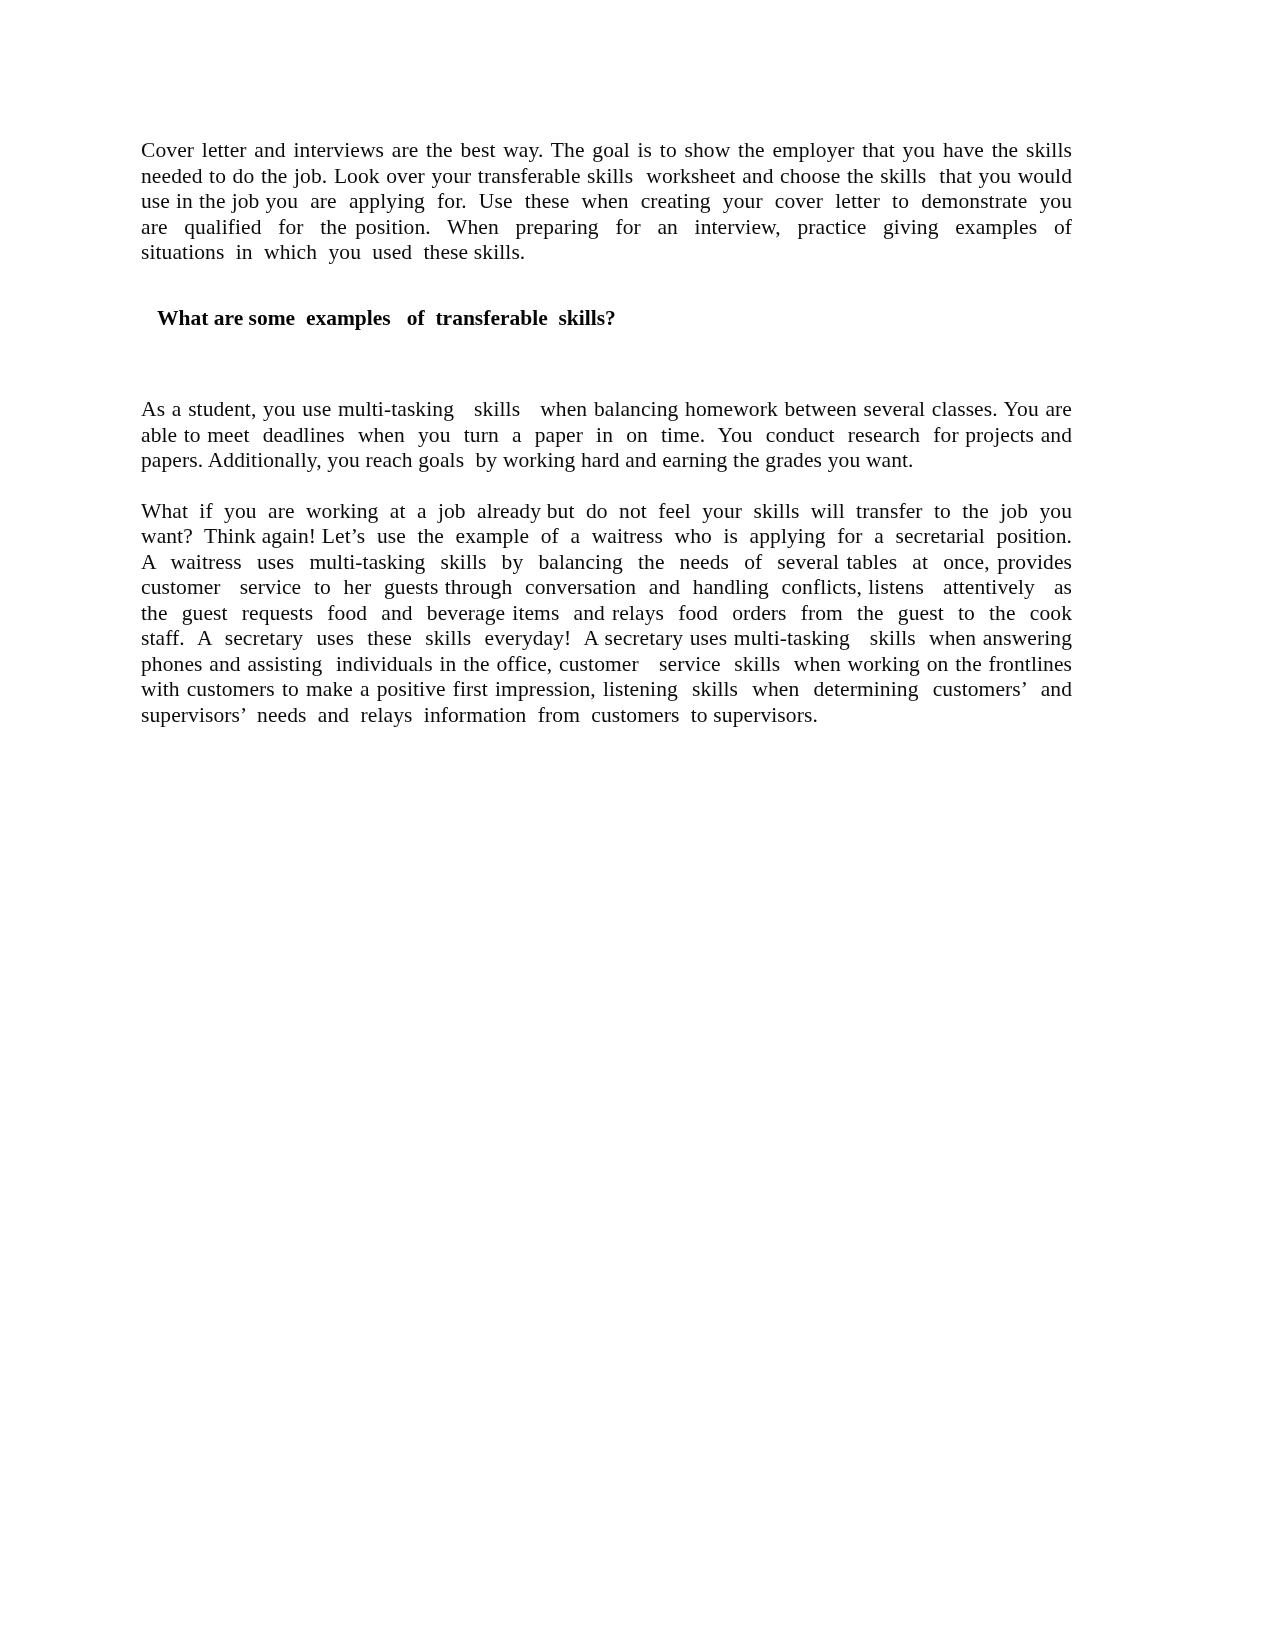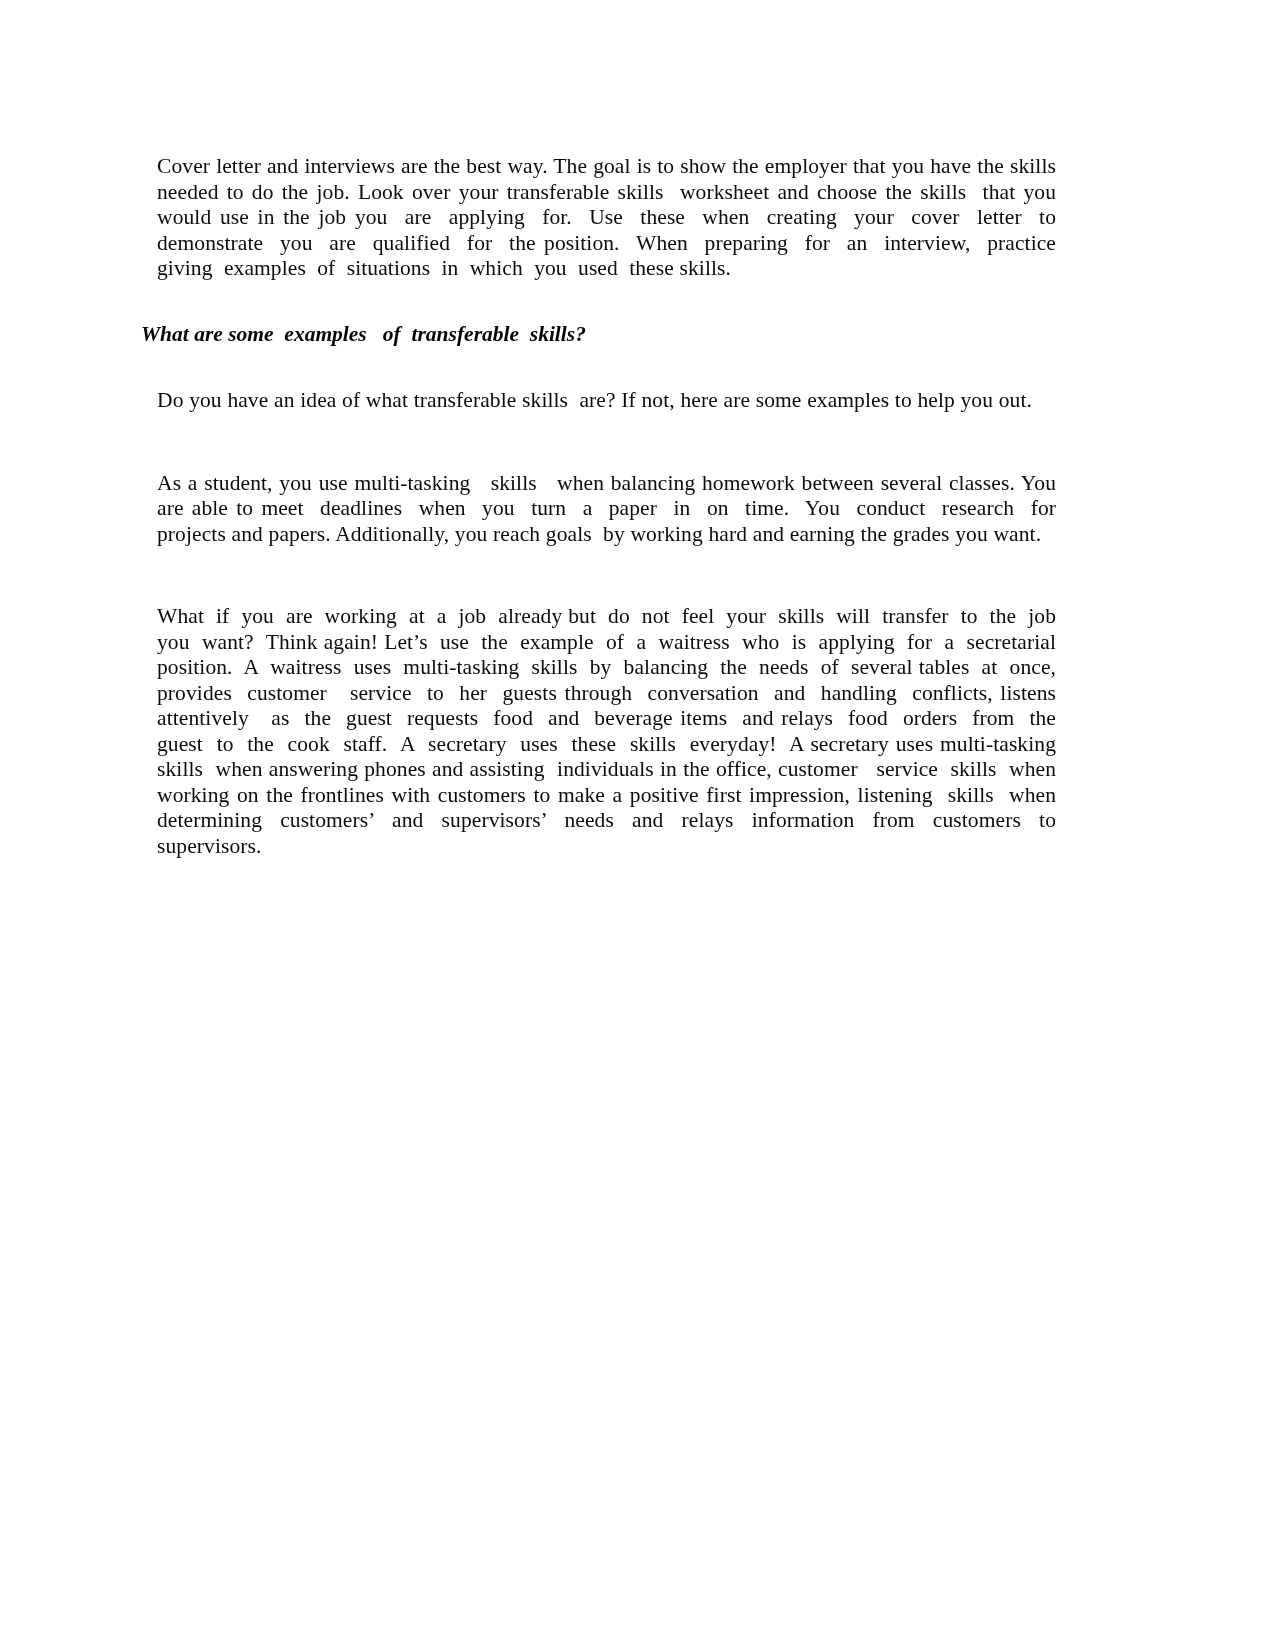--- a/index.html
+++ b/index.html
@@ -22,57 +22,55 @@
     background: #ffffff;
     box-sizing: border-box;
   }
   .content {
     position: absolute;
     left: 141px;
     top: 138px;
     width: 931px;
   }
   p.para {
-    margin: 16px;
+    margin: 0;
     text-align: justify;
     font-size: 21.5px;
     line-height: 25.5px;
     letter-spacing: 0.1px;
     word-spacing: 0.2px;
     color: #0b0b0b;
   }
   h2.heading {
-    margin: 0;
+    margin: 16px;
     font-size: 21.5px;
     line-height: 25.5px;
     font-weight: bold;
     text-align: left;
     color: #050505;
-    font-style: italic;
   }
   .spacer-md { height: 24px; }
   .spacer-lg { height: 25px; }
   b, strong { font-weight: normal; }
   .ws { white-space: pre-wrap; }
 </style>
 </head>
 <body>
 
 <div class="page">
   <div class="content">
 
     <p class="para ws">Cover letter and interviews are the best way. The goal is to show the employer that you have the skills  needed to do the job. Look over your transferable skills  worksheet and choose the skills  that you would use in the job you  are  applying  for.  Use  these  when  creating  your  cover  letter  to  demonstrate  you  are  qualified  for  the position.  When  preparing  for  an  interview,  practice  giving  examples  of  situations  in  which  you  used  these skills.</p>
 
     <div class="spacer-md"></div>
 
     <h2 class="heading ws">What are some  examples   of  transferable  skills?</h2>
 
     <div class="spacer-lg"></div>
 
-    <p class="para ws">Do you have an idea of what transferable skills  are? If not, here are some examples to help you out.</p>
 
     <div class="spacer-lg"></div>
 
     <p class="para"><span class="ws">As a student, you use </span><b class="ws">multi-tasking</b><span class="ws">   </span><b class="ws">skills</b><span class="ws">   when balancing homework between several classes. You are able to </span><b class="ws">meet  deadlines</b><span class="ws">  when  you  turn  a  paper  in  on  time.  You  </span><b class="ws">conduct  research</b><span class="ws">  for projects and papers. Additionally, you </span><b class="ws">reach goals</b><span class="ws">  by working hard and earning the grades you want.</span></p>
 
     <div class="spacer-lg"></div>
 
     <p class="para"><span class="ws">What  if  you  are  working  at  a  job  already but  do  not  feel  your  skills  will  transfer  to  the  job  you  want?  Think again! Let’s  use  the  example  of  a  waitress  who  is  applying  for  a  secretarial  position.  A  waitress  uses  </span><b class="ws">multi-tasking</b><span class="ws">  skills  by  balancing  the  needs  of  several tables  at  once, </span><b class="ws">provides  customer   service</b><span class="ws">  to  her  guests through  conversation  and  handling  conflicts, </span><b class="ws">listens   attentively</b><span class="ws">   as  the  guest  requests  food  and  beverage items  and </span><b class="ws">relays</b><span class="ws">  food  orders  from  the  guest  to  the  cook  staff.  A  secretary  uses  these  skills  everyday!  A secretary uses </span><b class="ws">multi-tasking</b><span class="ws">   skills  when answering phones and assisting  individuals in the office, </span><b class="ws">customer   service</b><span class="ws">  skills  when working on the frontlines with customers to make a positive first impression, </span><b class="ws">listening  skills</b><span class="ws">  when  determining  customers’  and  supervisors’  needs  and  </span><b class="ws">relays</b><span class="ws">  information  from  customers  to supervisors.</span></p>
 
   </div>

